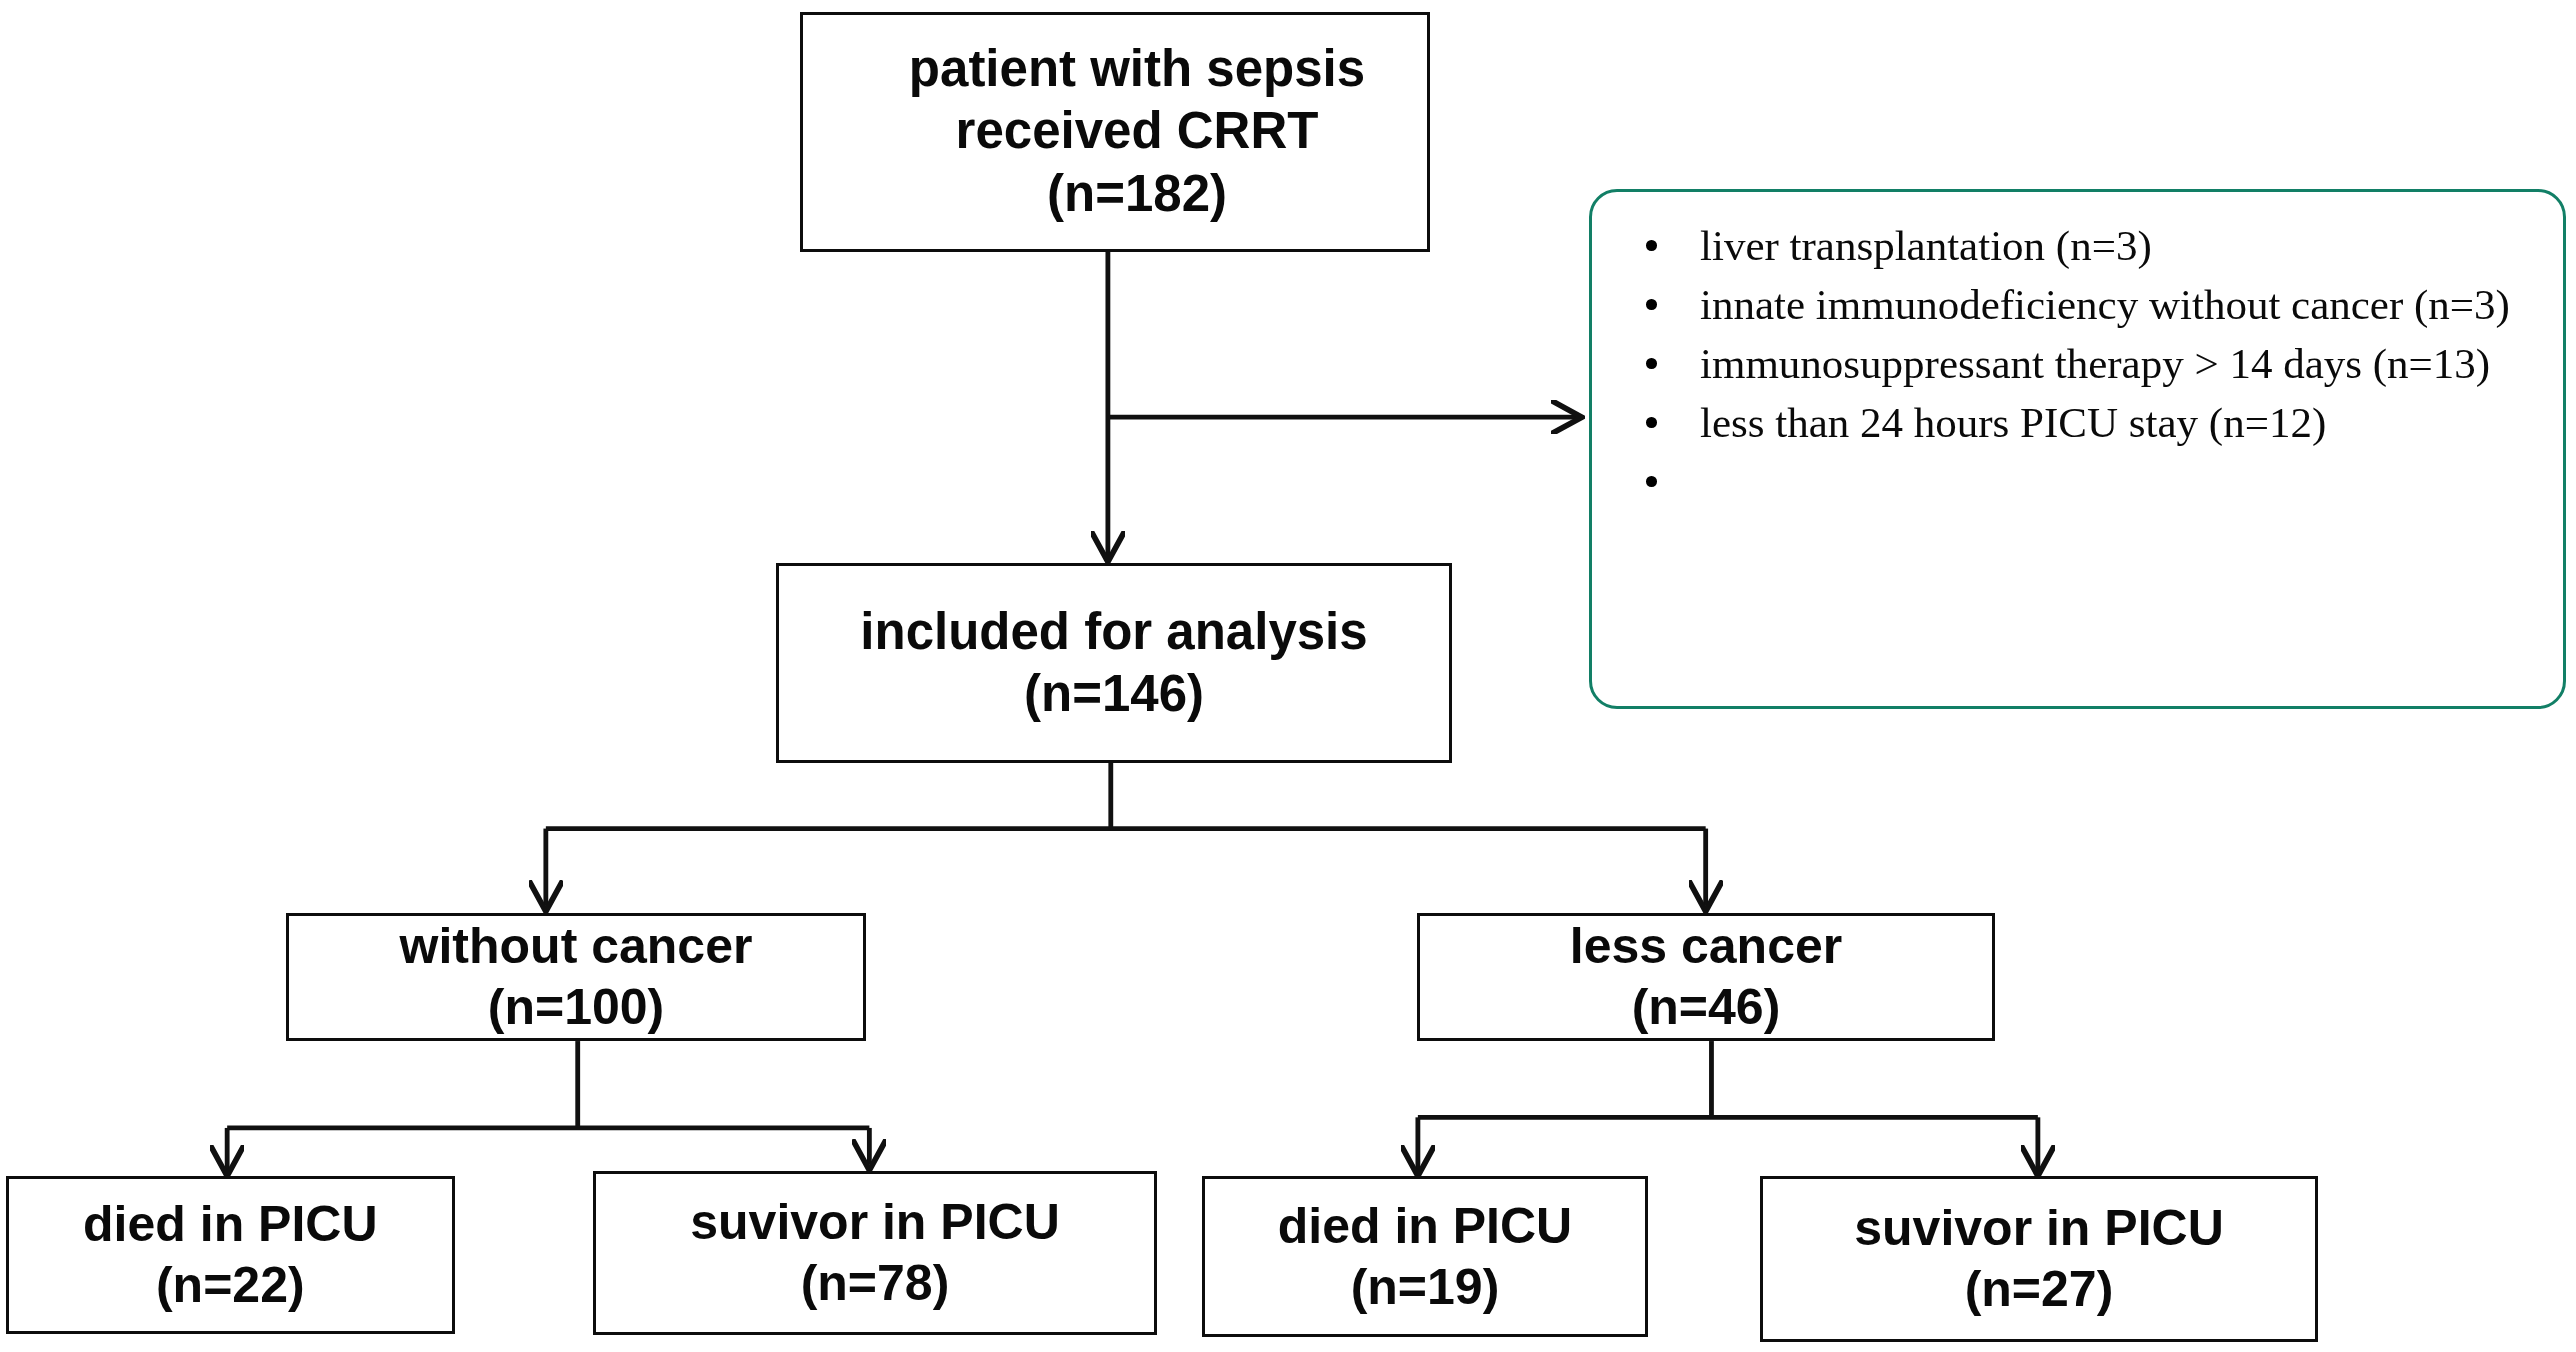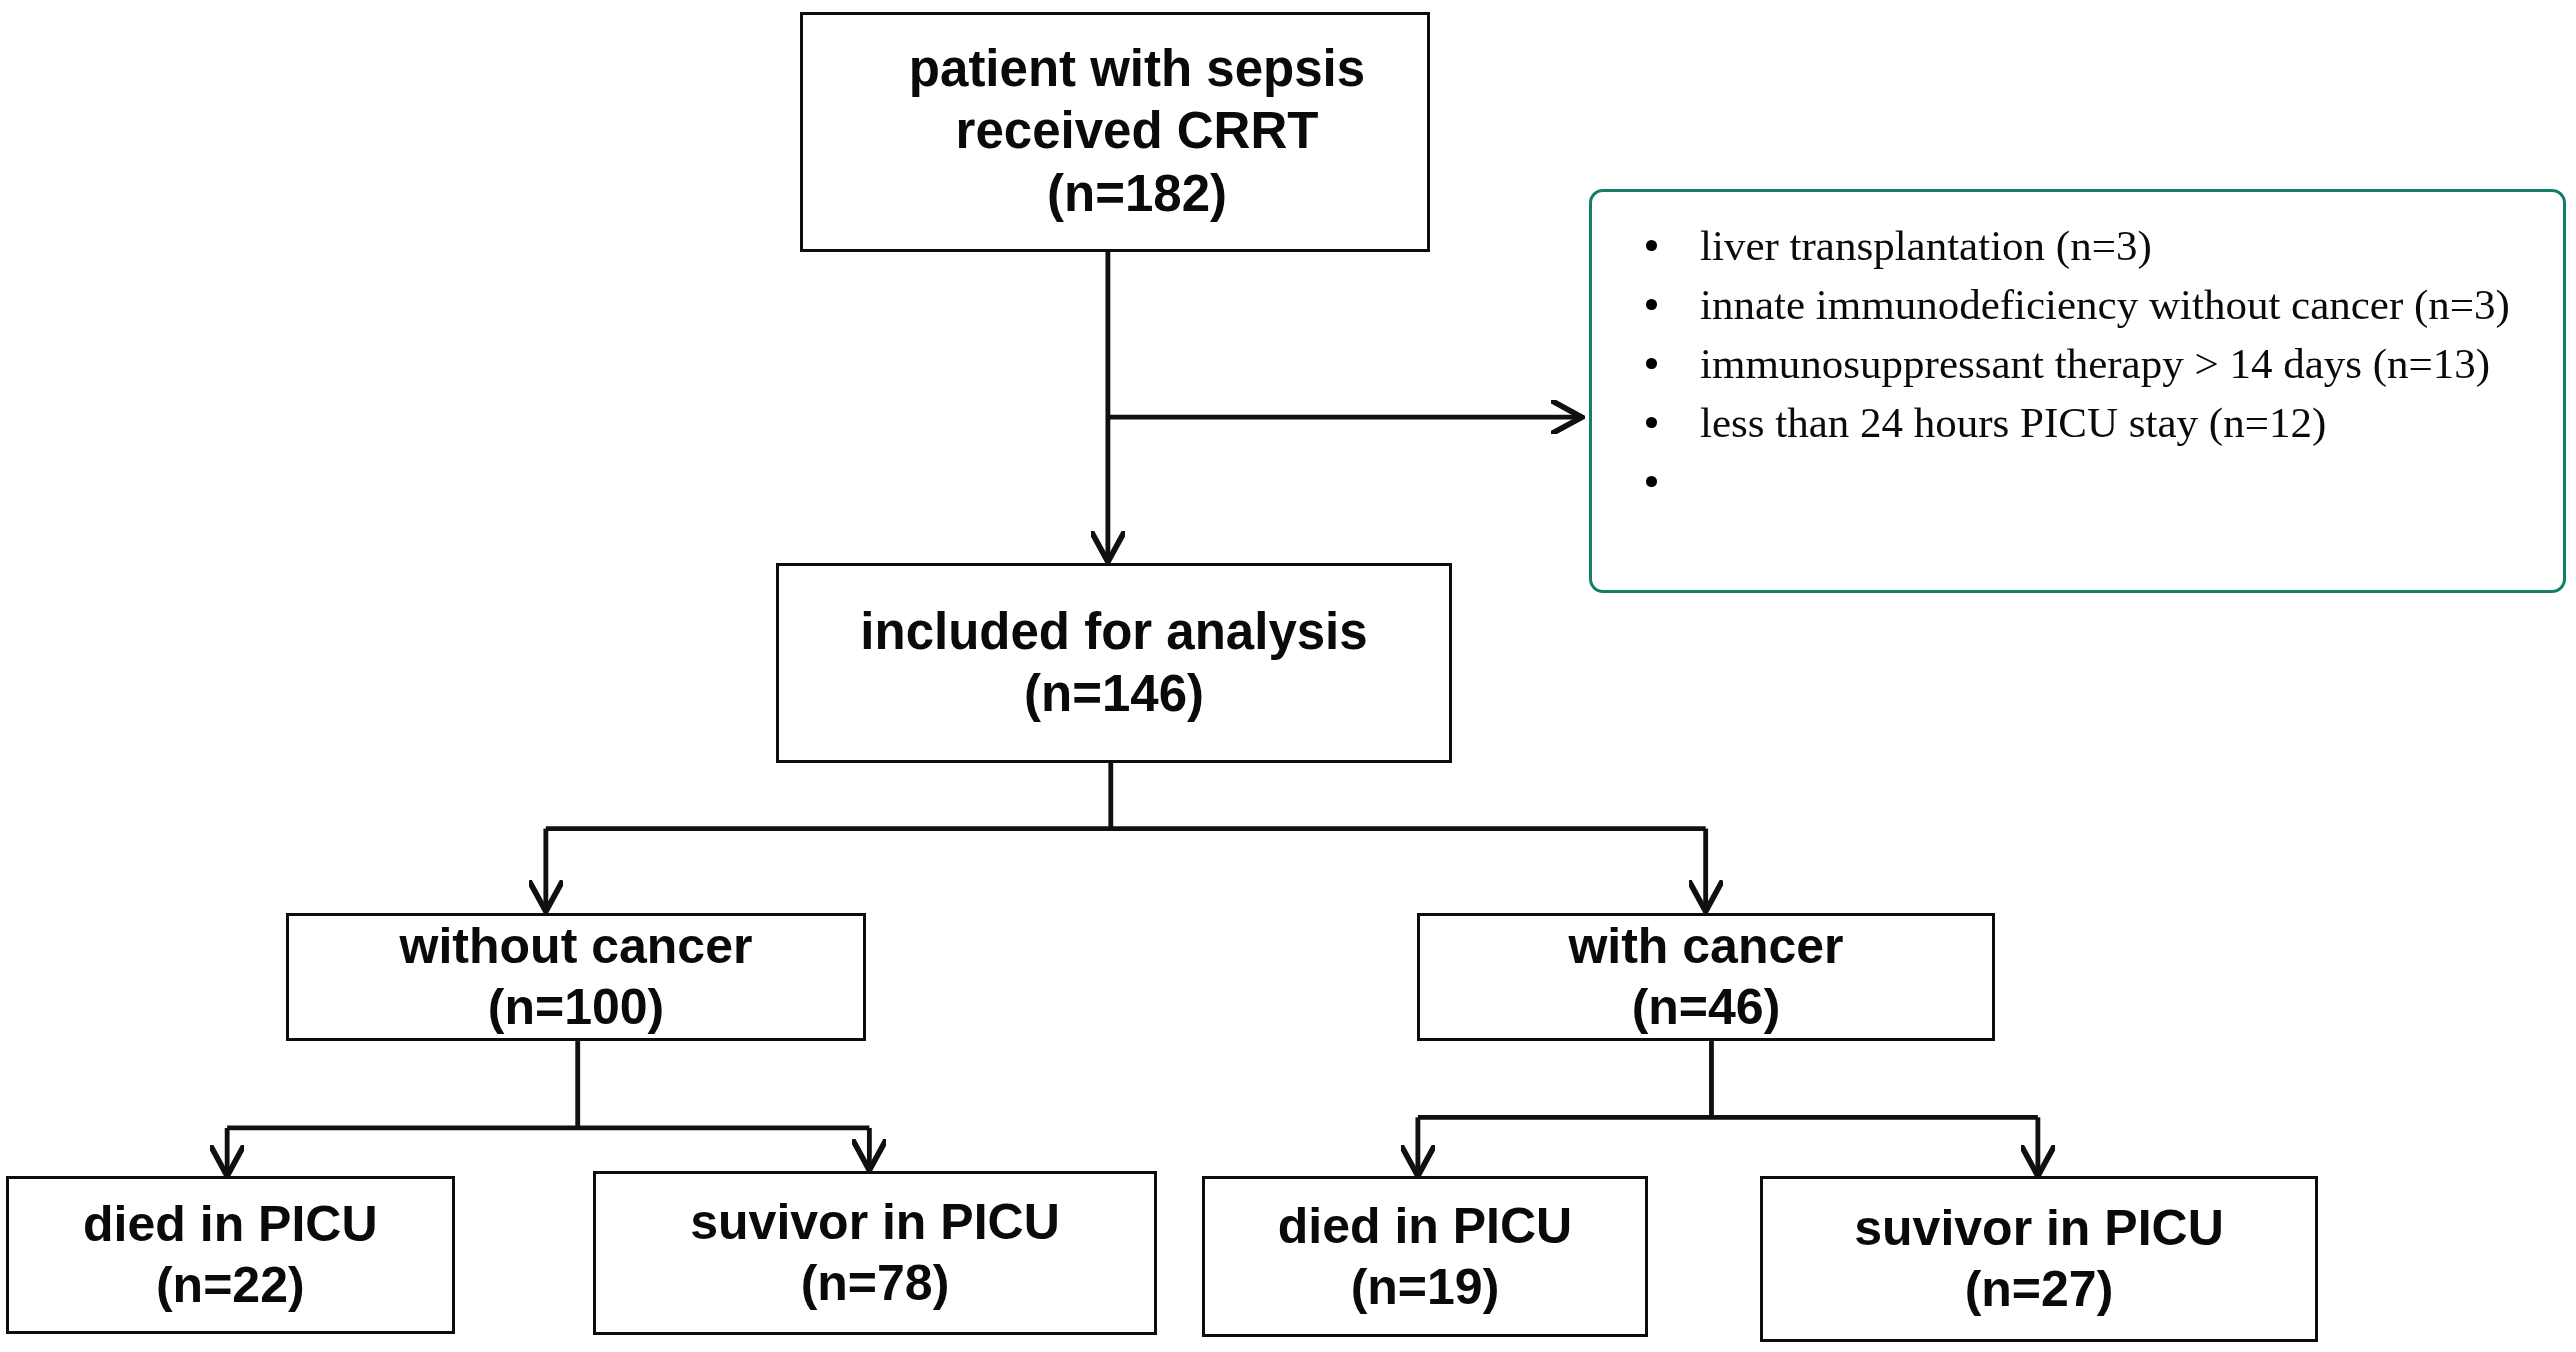--- a/index.html
+++ b/index.html
@@ -49,24 +49,24 @@
   .n-died1    { left: 5.8px;    top: 1176px; width: 449px; height: 158px; font-size: 50px; }
   .n-surv1    { left: 593px;  top: 1171px; width: 564px; height: 164px; font-size: 50px; }
   .n-died2    { left: 1202px; top: 1176px; width: 446px; height: 161px; font-size: 50px; }
   .n-surv2    { left: 1760px; top: 1176px; width: 558px; height: 166px; font-size: 50px; }
 
   .exclusion {
     position: absolute;
     left: 1589px;
     top: 189px;
     width: 977px;
-    height: 404px;
+    height: 520px;
     box-sizing: border-box;
     border: 3.9px solid #127f66;
-    border-radius: 14px;
+    border-radius: 28px;
     background: #ffffff;
     padding: 25px 17.4px 17.4px 25px;
   }
   .excl-list {
     list-style: none;
     margin: 0;
     padding: 0;
   }
   .excl-item {
     position: relative;
@@ -163,21 +163,21 @@
     <span class="line">included for analysis</span>
     <span class="line">(n=146)</span>
   </div>
 
   <div class="node n-nocancer">
     <span class="line">without cancer</span>
     <span class="line">(n=100)</span>
   </div>
 
   <div class="node n-cancer">
-    <span class="line">with cancer</span>
+    <span class="line">less cancer</span>
     <span class="line">(n=46)</span>
   </div>
 
   <div class="node n-died1">
     <span class="line">died in PICU</span>
     <span class="line">(n=22)</span>
   </div>
 
   <div class="node n-surv1">
     <span class="line">suvivor in PICU</span>

